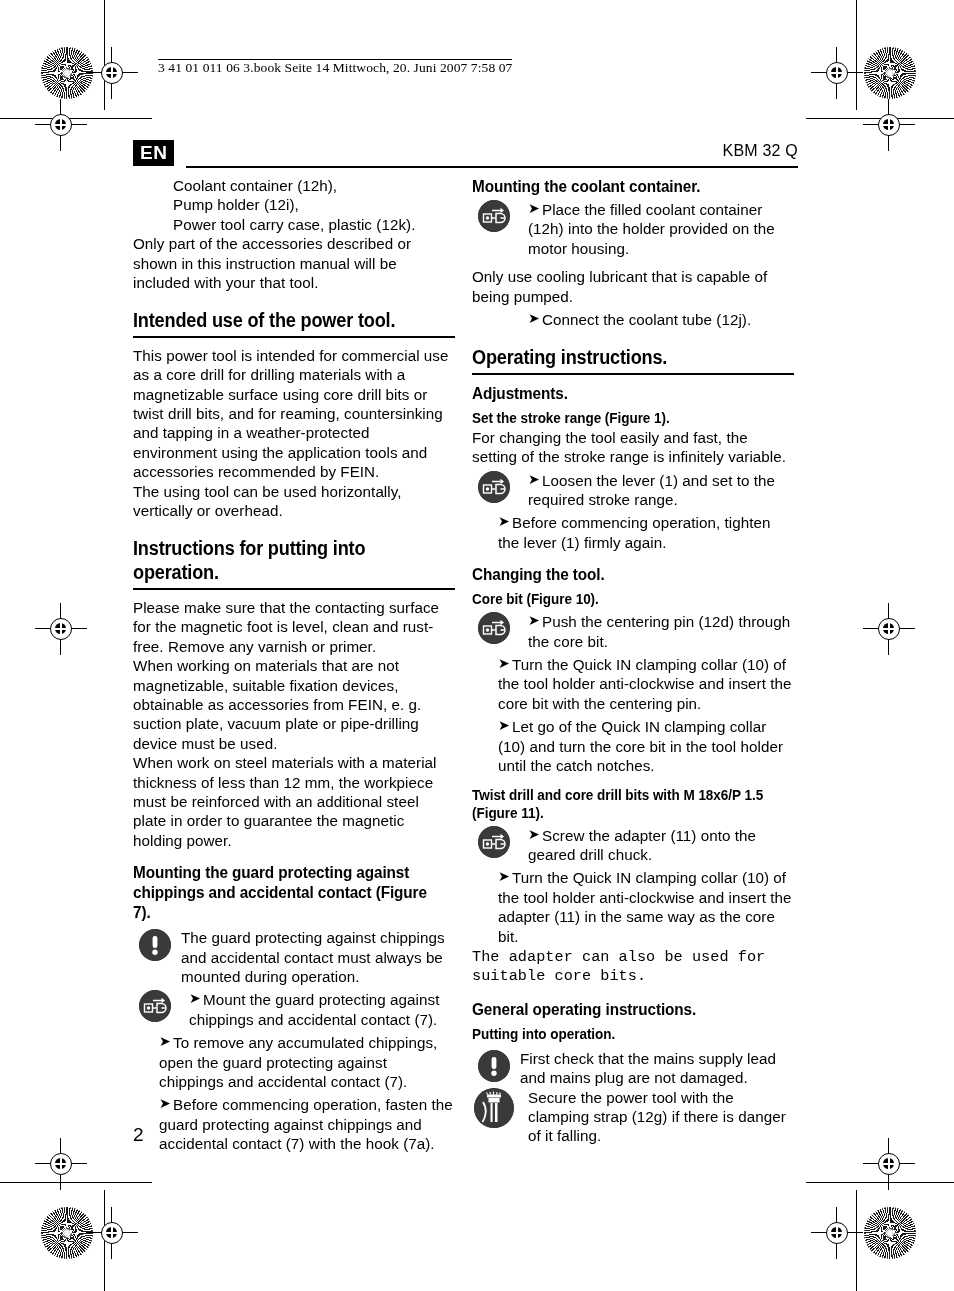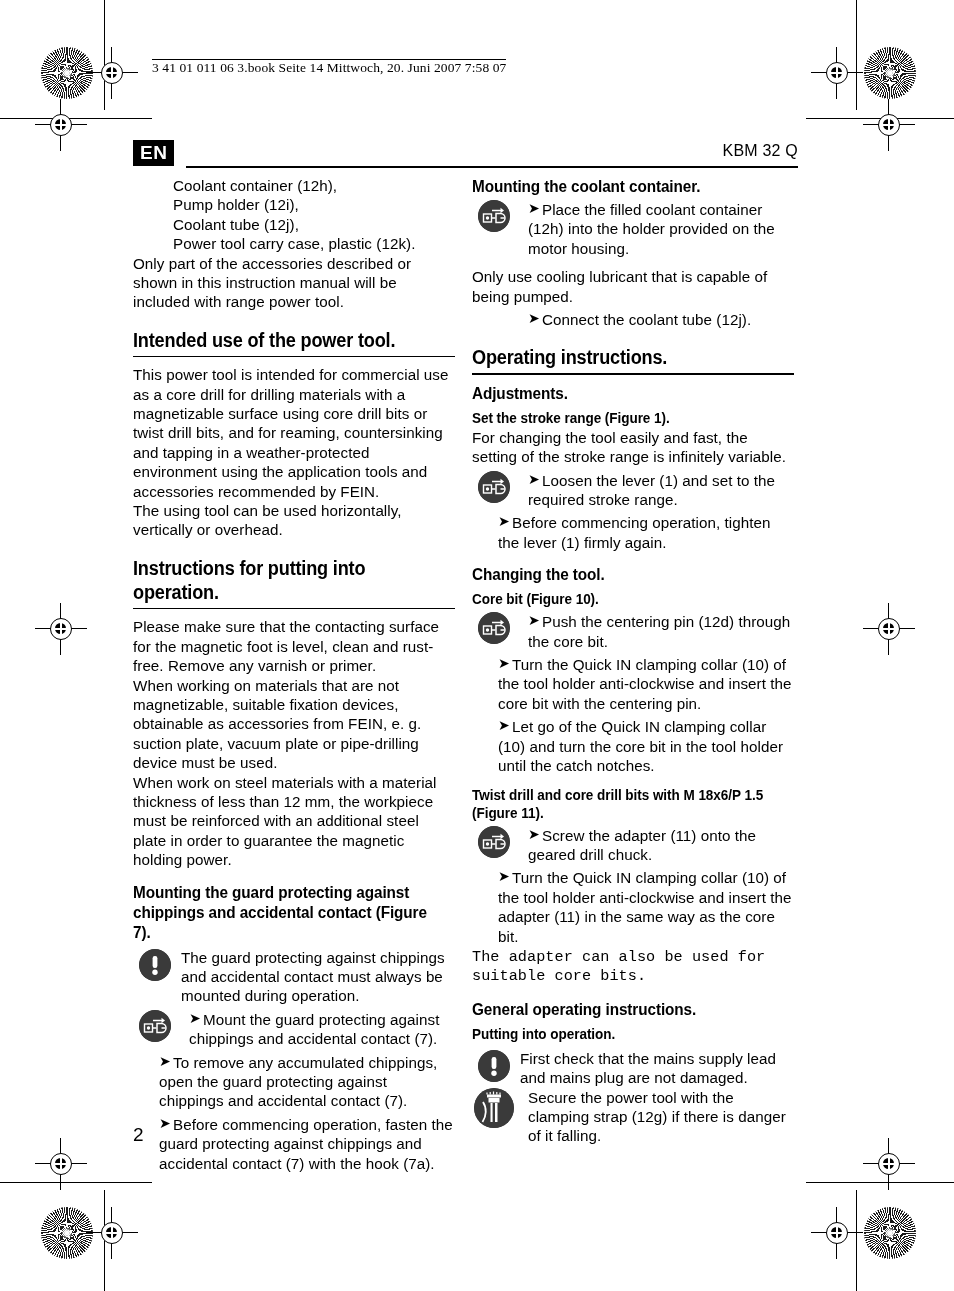--- a/index.html
+++ b/index.html
@@ -65,21 +65,21 @@
   }
 
   .trim {
     position: absolute;
     background: #000;
   }
 
   
   .filebar {
     position: absolute;
-    left: 152px;
+    left: 158px;
     top: 60px;
     font-family: "Liberation Serif", serif;
     font-size: 13.5px;
     letter-spacing: 0.1px;
     color: #000;
     white-space: nowrap;
   }
   .filebar .ul {
     border-top: 1px solid #000;
     padding-top: 0px;
@@ -312,23 +312,22 @@
   <div class="runhead">
     <span class="lang-badge">EN</span>
     <span class="runhead-title">KBM 32 Q</span>
     <div class="runhead-rule"></div>
   </div>
 
   <div class="col left">
 
     <p class="body indent">Coolant container (12h),</p>
     <p class="body indent">Pump holder (12i),</p>
-    <p class="body indent">Coolant tube (12j),</p>
     <p class="body indent">Power tool carry case, plastic (12k).</p>
-    <p class="body">Only part of the accessories described or shown in this instruction manual will be included with range power tool.</p>
+    <p class="body">Only part of the accessories described or shown in this instruction manual will be included with your that tool.</p>
 
     <h1 class="sec">Intended use of the power tool.</h1>
     <div class="sec-rule"></div>
     <p class="body">This power tool is intended for commercial use as a core drill for drilling materials with a magnetizable surface using core drill bits or twist drill bits, and for reaming, countersinking and tapping in a weather-protected environment using the application tools and accessories recommended by FEIN.</p>
     <p class="body">The using tool can be used horizontally, vertically or overhead.</p>
 
     <h1 class="sec">Instructions for putting into operation.</h1>
     <div class="sec-rule"></div>
     <p class="body">Please make sure that the contacting surface for the magnetic foot is level, clean and rust-free. Remove any varnish or primer.</p>
     <p class="body spaced">When working on materials that are not magnetizable, suitable fixation devices, obtainable as accessories from FEIN, e. g. suction plate, vacuum plate or pipe-drilling device must be used.</p>

